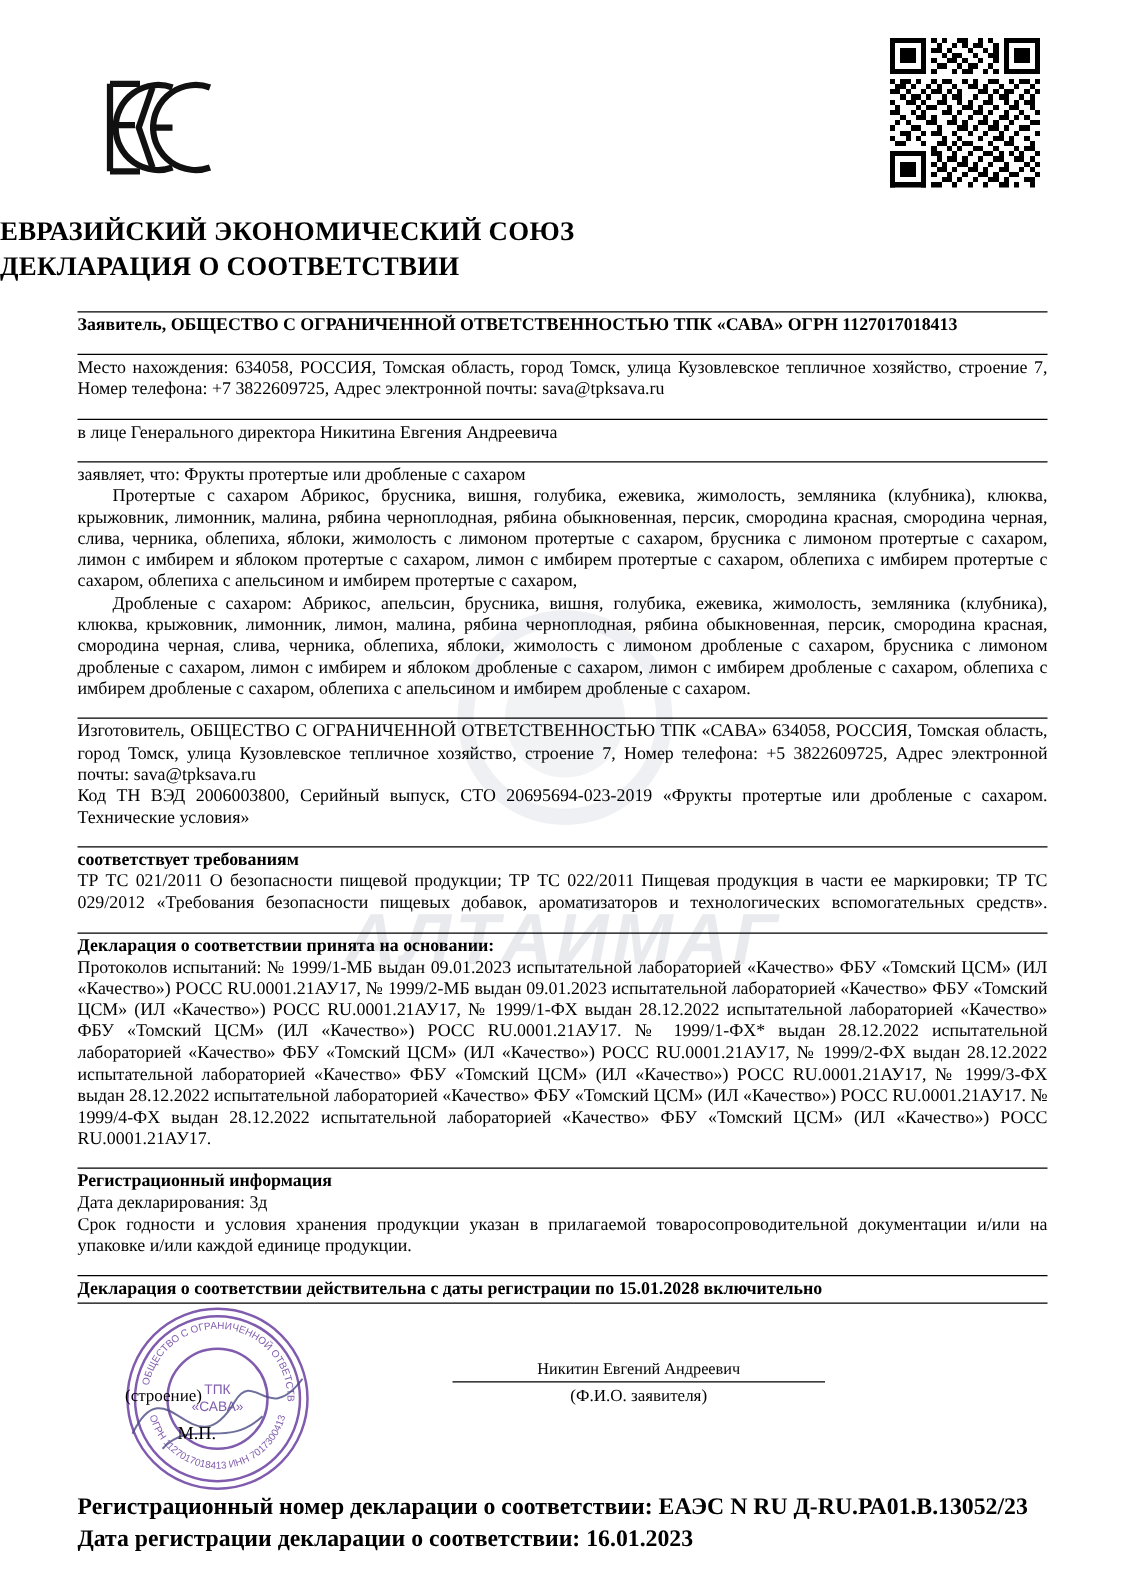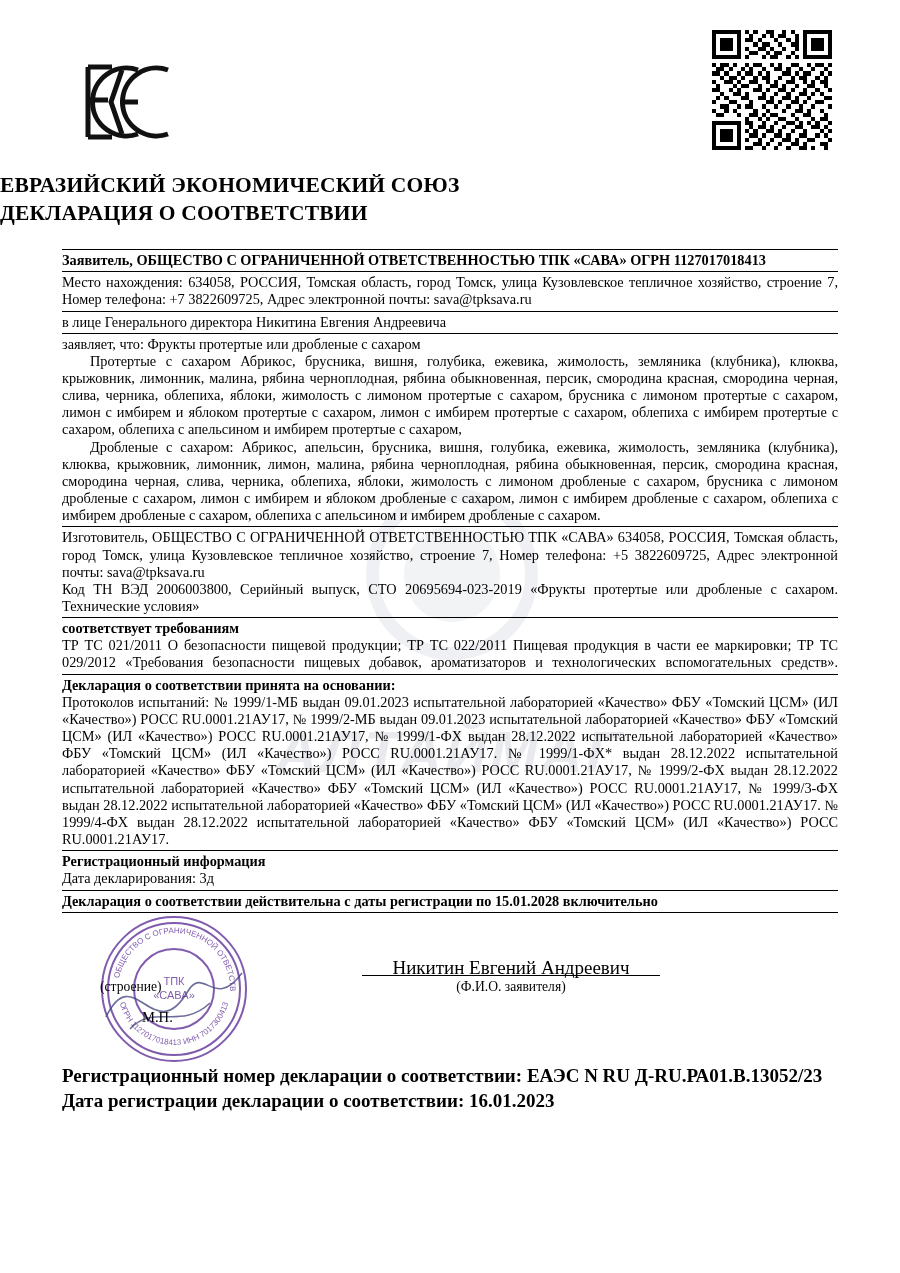--- a/index.html
+++ b/index.html
@@ -100,20 +100,21 @@
     margin: 22px 62px 0 62px;
     font-size: 14.3px;
     line-height: 1.2;
     text-align: justify;
   }
   .rule {
     border-top: 1.1px solid #000;
   }
   .sec {
     padding: 2px 0 2px 0;
+    margin-top: 12px;
   }
   .sec p {
     margin: 0;
   }
   .ind {
     text-indent: 28px;
   }
   .b { font-weight: bold; }
   .just { text-align: justify; }
   .jall { text-align: justify; text-align-last: justify; }
@@ -131,21 +132,21 @@
     top: 62px;
     width: 298px;
     border-top: 1px solid #000;
   }
   .sig-name {
     position: absolute;
     left: 300px;
     top: 44px;
     width: 298px;
     text-align: center;
-    font-size: 19px;
+    font-size: 13px;
   }
   .sig-sub {
     position: absolute;
     left: 300px;
     top: 66px;
     width: 298px;
     text-align: center;
     font-size: 13.6px;
   }
   .sig-podpis {
@@ -476,20 +477,21 @@
     </div>
 
     <div class="sec rule">
       <p class="b">Декларация о соответствии принята на основании:</p>
       <p class="jall">Протоколов испытаний: № 1999/1-МБ выдан 09.01.2023 испытательной лабораторией «Качество» ФБУ «Томский ЦСМ» (ИЛ «Качество»)  РОСС RU.0001.21АУ17, № 1999/2-МБ выдан 09.01.2023 испытательной лабораторией «Качество» ФБУ «Томский ЦСМ» (ИЛ «Качество»)  РОСС RU.0001.21АУ17, № 1999/1-ФХ выдан 28.12.2022 испытательной лабораторией «Качество» ФБУ «Томский ЦСМ» (ИЛ «Качество»)  РОСС RU.0001.21АУ17. № 1999/1-ФХ* выдан 28.12.2022 испытательной лабораторией «Качество» ФБУ «Томский ЦСМ» (ИЛ «Качество»)  РОСС RU.0001.21АУ17, № 1999/2-ФХ выдан 28.12.2022 испытательной лабораторией «Качество» ФБУ «Томский ЦСМ» (ИЛ «Качество»)  РОСС RU.0001.21АУ17, № 1999/3-ФХ выдан 28.12.2022 испытательной лабораторией «Качество» ФБУ «Томский ЦСМ» (ИЛ «Качество»)  РОСС RU.0001.21АУ17. № 1999/4-ФХ выдан 28.12.2022 испытательной лабораторией «Качество» ФБУ «Томский ЦСМ» (ИЛ «Качество»)  РОСС RU.0001.21АУ17.</p>
     </div>
 
     <div class="sec rule">
       <p class="b">Регистрационный информация</p>
       <p>Дата декларирования: 3д</p>
+      <p class="just">Срок годности и условия хранения продукции указан в прилагаемой товаросопроводительной документации и/или на упаковке и/или каждой единице продукции.</p>
     </div>
 
     <div class="sec rule" style="border-bottom:1.1px solid #000;">
       <p class="b"><span>Декларация о соответствии действительна с даты регистрации по</span> <span>15.01.2028</span> <span>включительно</span></p>
     </div>
 
   </div>
 
   <div class="signature-zone">
 

